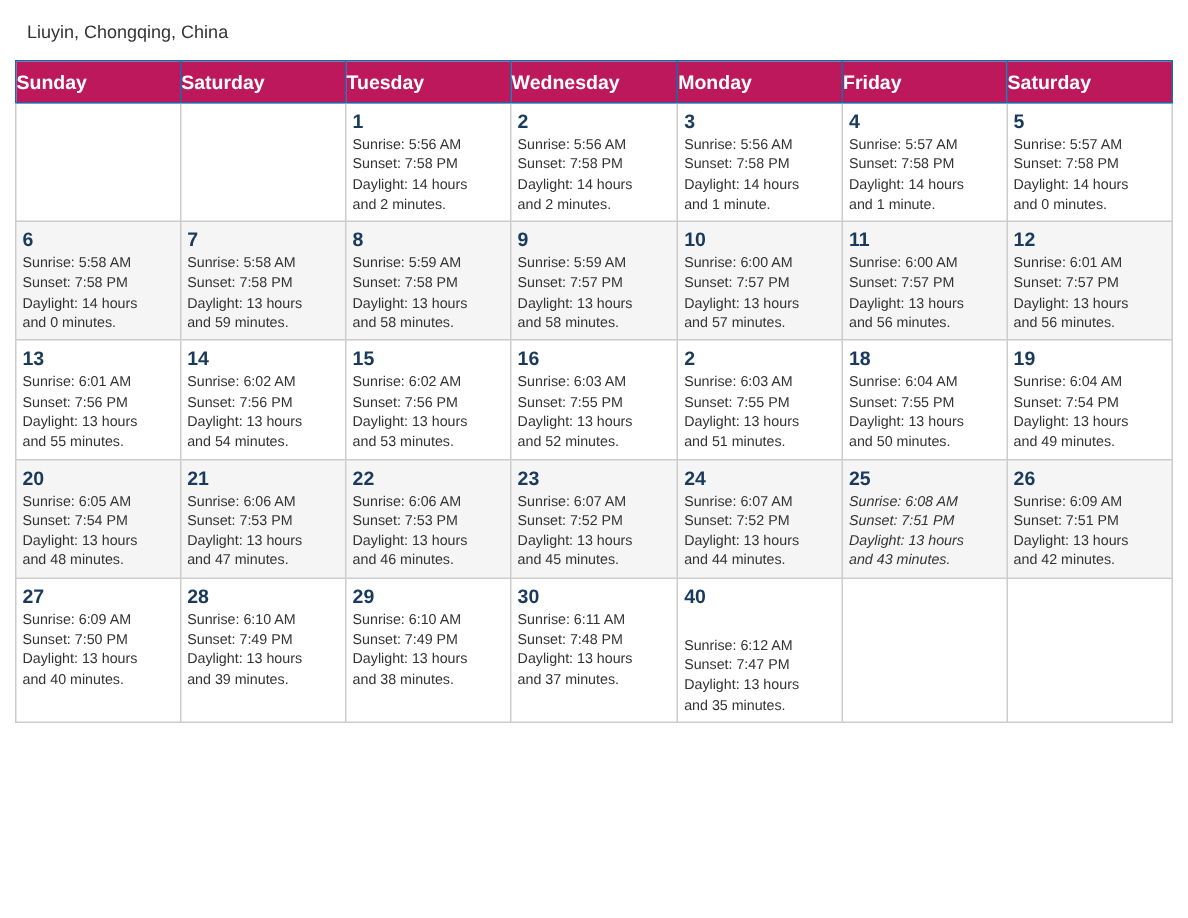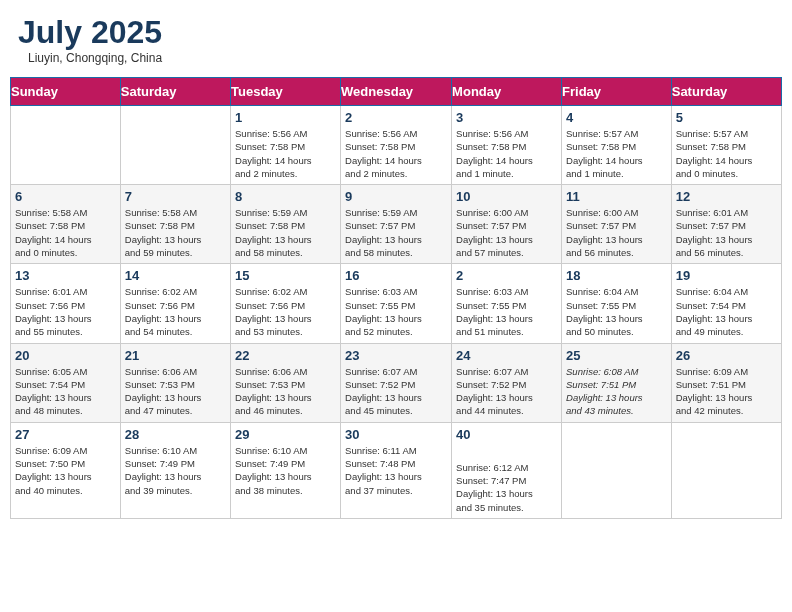--- a/index.html
+++ b/index.html
@@ -78,21 +78,20 @@
       width: 22px;
       height: 20px;
       margin-left: 2px;
     }
   </style>
 </head>
 <body>
 
 <div class="header">
   <div class="title-area">
-    <div class="month-title">July 2025</div>
     <div class="location">Liuyin, Chongqing, China</div>
   </div>
 </div>
 
 <table class="calendar">
   <thead>
     <tr>
     <th>Sunday</th>
         <th>Saturday</th>
         <th>Tuesday</th>

